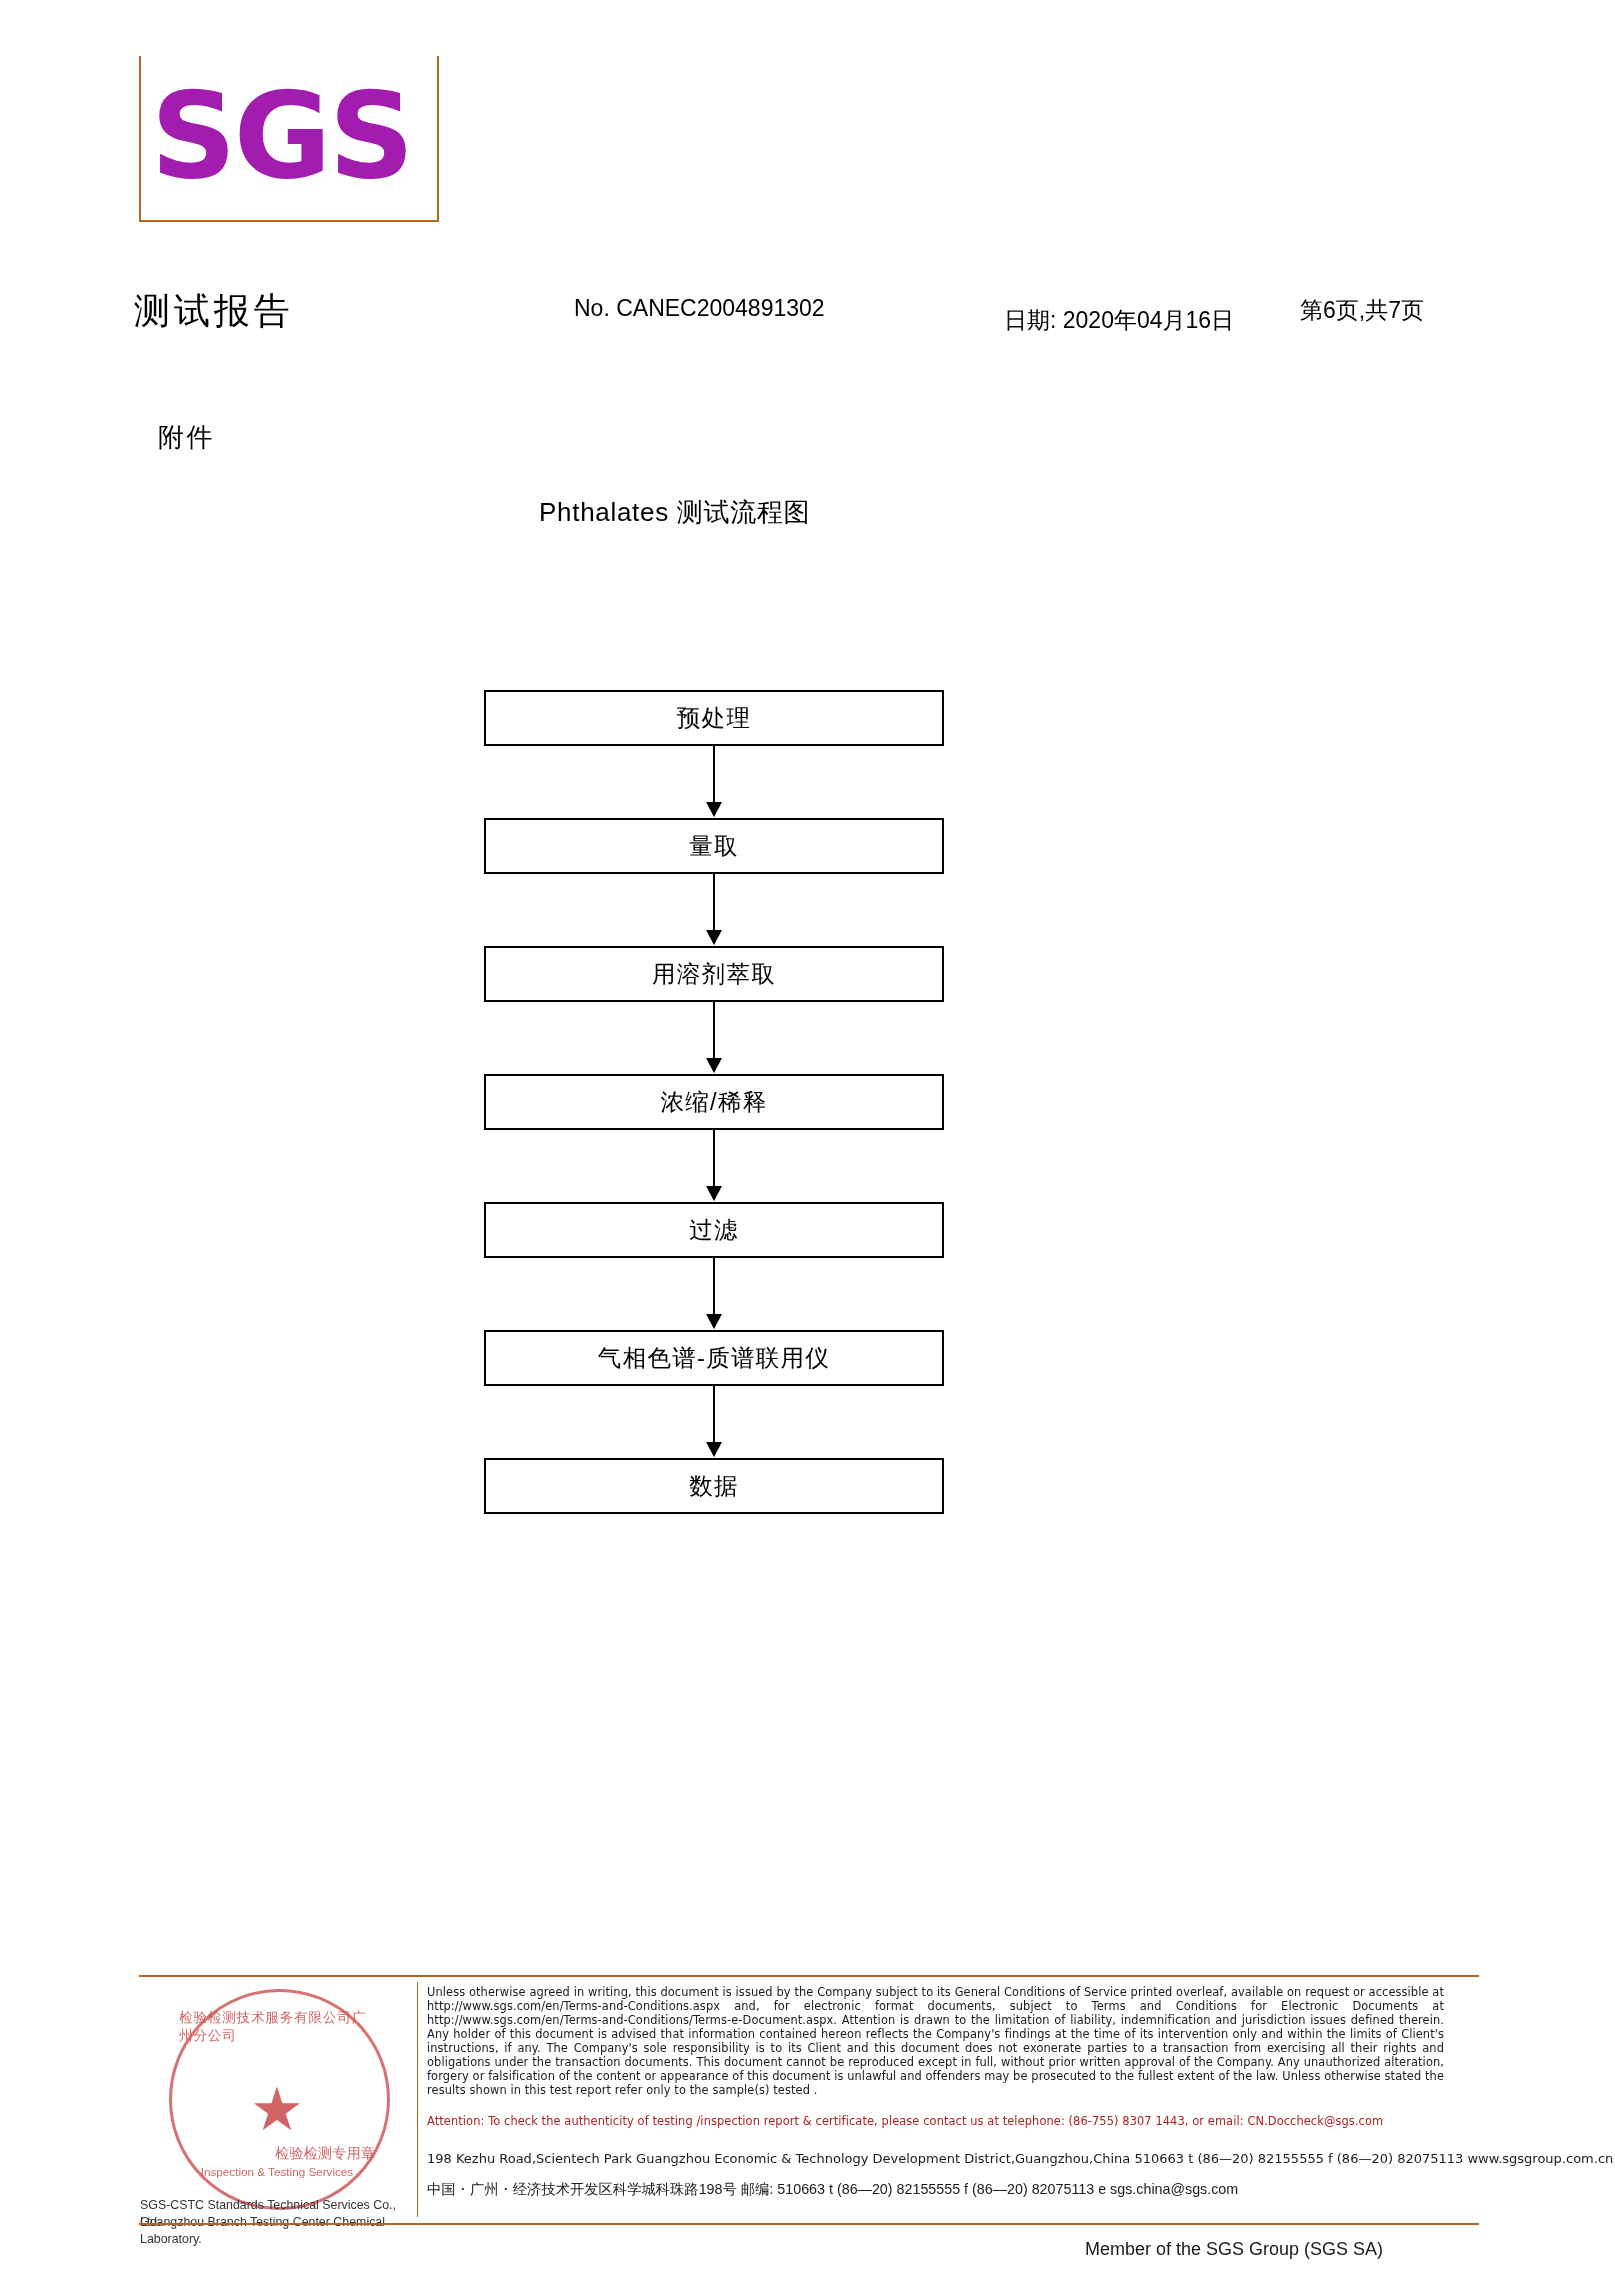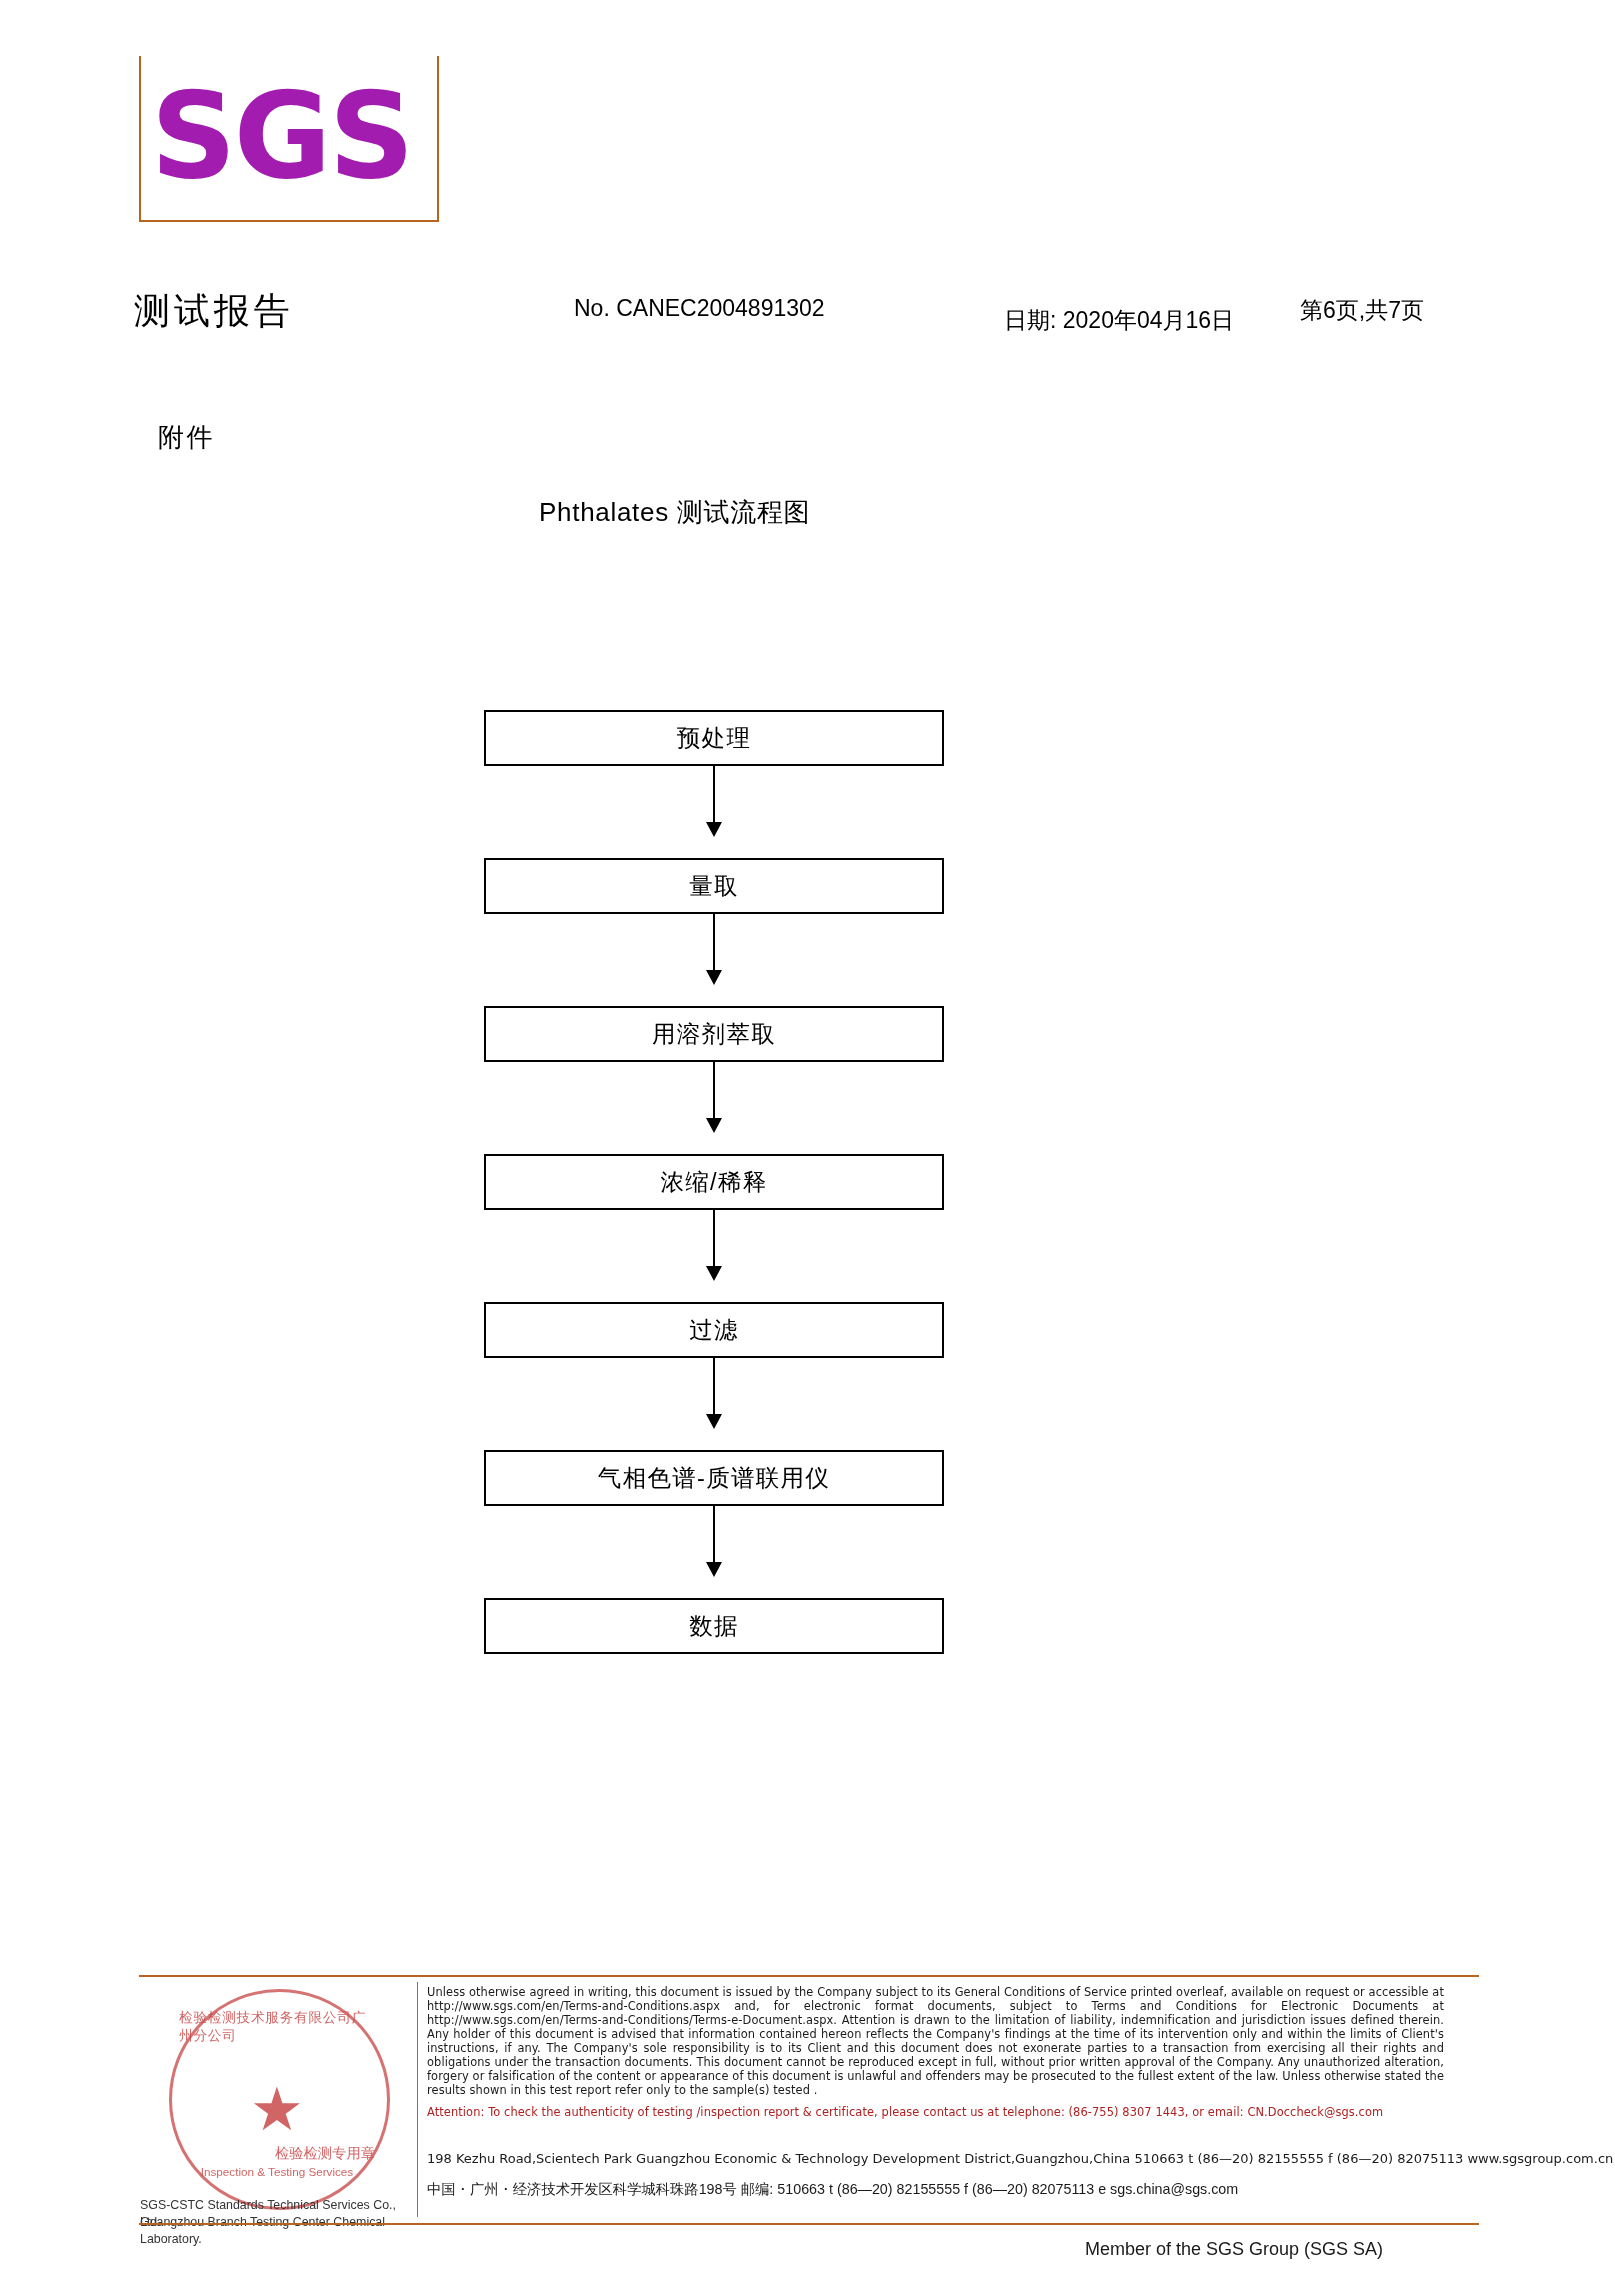--- a/index.html
+++ b/index.html
@@ -113,21 +113,20 @@
     width: 460px;
     height: 56px;
     border: 2px solid #000;
     box-sizing: border-box;
     display: flex;
     align-items: center;
     justify-content: center;
     font-size: 23.5px;
     letter-spacing: 1.3px;
     background: #fff;
-    margin-top: 20px;
   }
   .flow-arrow {
     position: relative;
     height: 72px;
     width: 460px;
   }
   .flow-arrow .line {
     position: absolute;
     left: 50%;
     top: 0;
@@ -248,21 +247,21 @@
     width: 1017px;
     font-family: "DejaVu Sans", sans-serif;
     font-size: 11.4px;
     line-height: 14px;
     font-weight: normal;
     color: #1a1a1a;
     text-align: justify;
     letter-spacing: 0.1px;
   }
   .legal-attention {
-    margin-top: 8px;
+    margin-top: 17px;
     color: #b02020;
   }
 
   .addr-line {
     position: absolute;
     font-size: 13px;
     color: #1a1a1a;
     font-family: "DejaVu Sans", sans-serif;
   }
   .addr-en { left: 427px; top: 2151px; }

